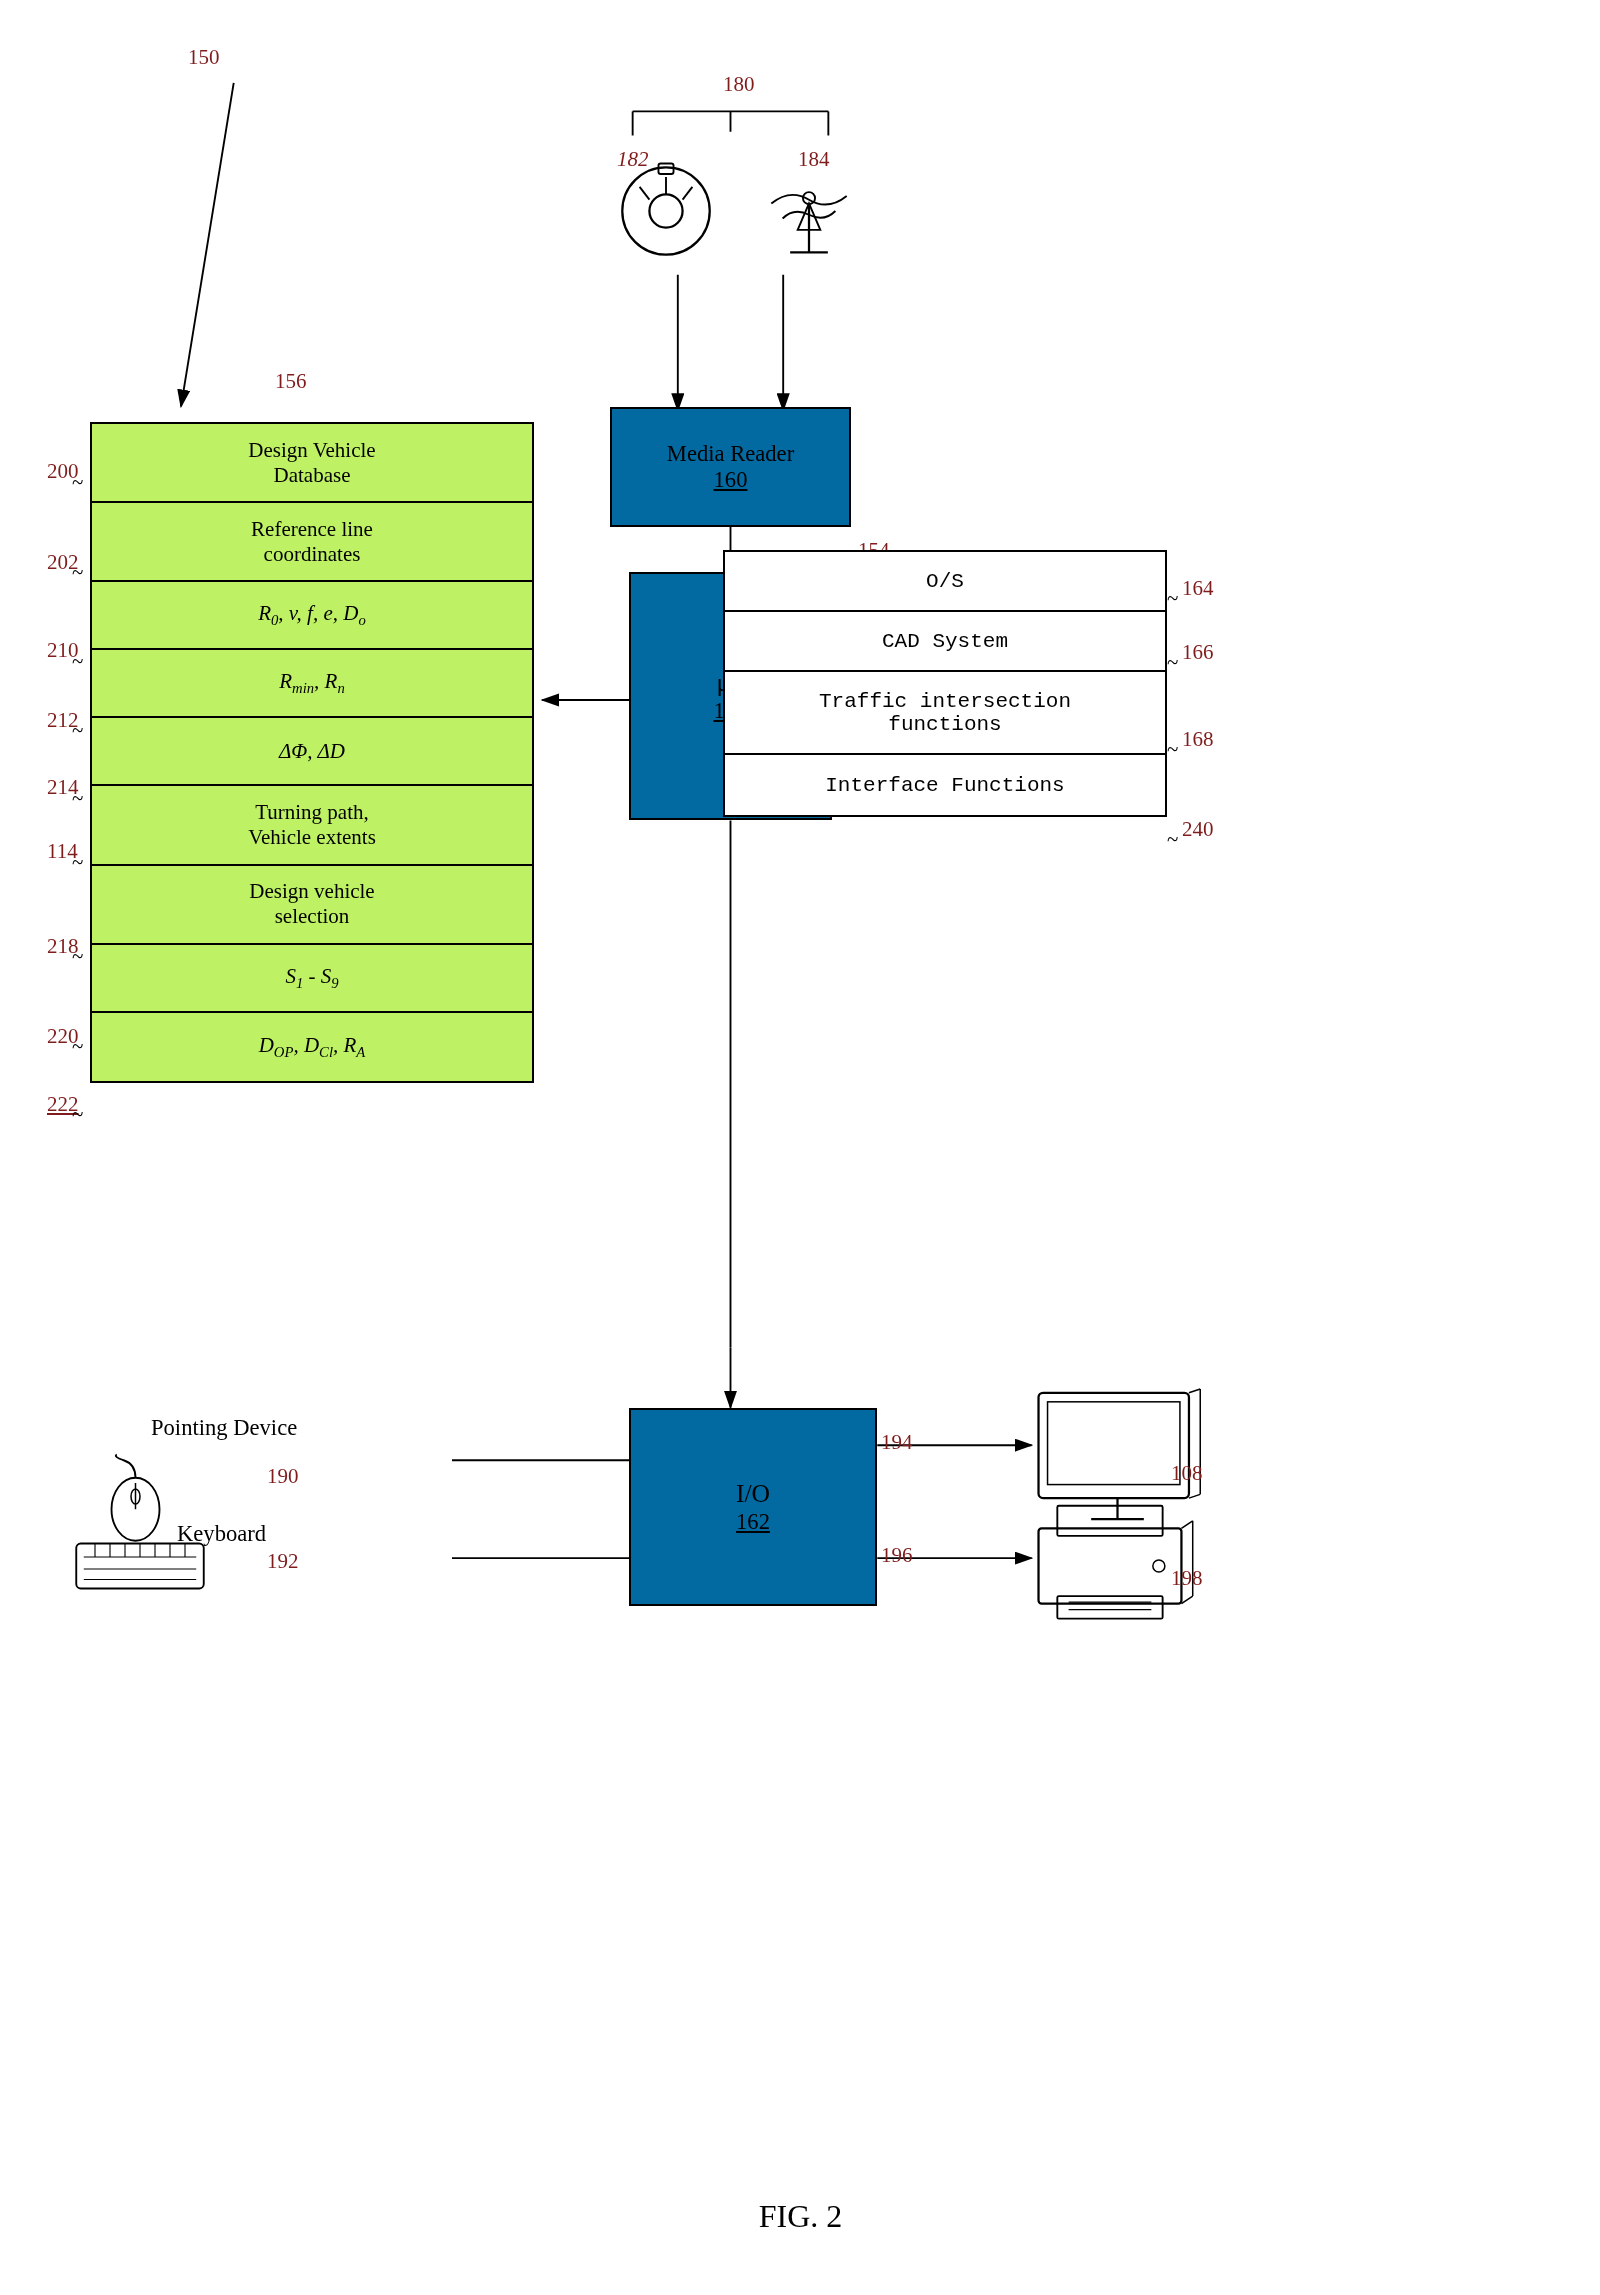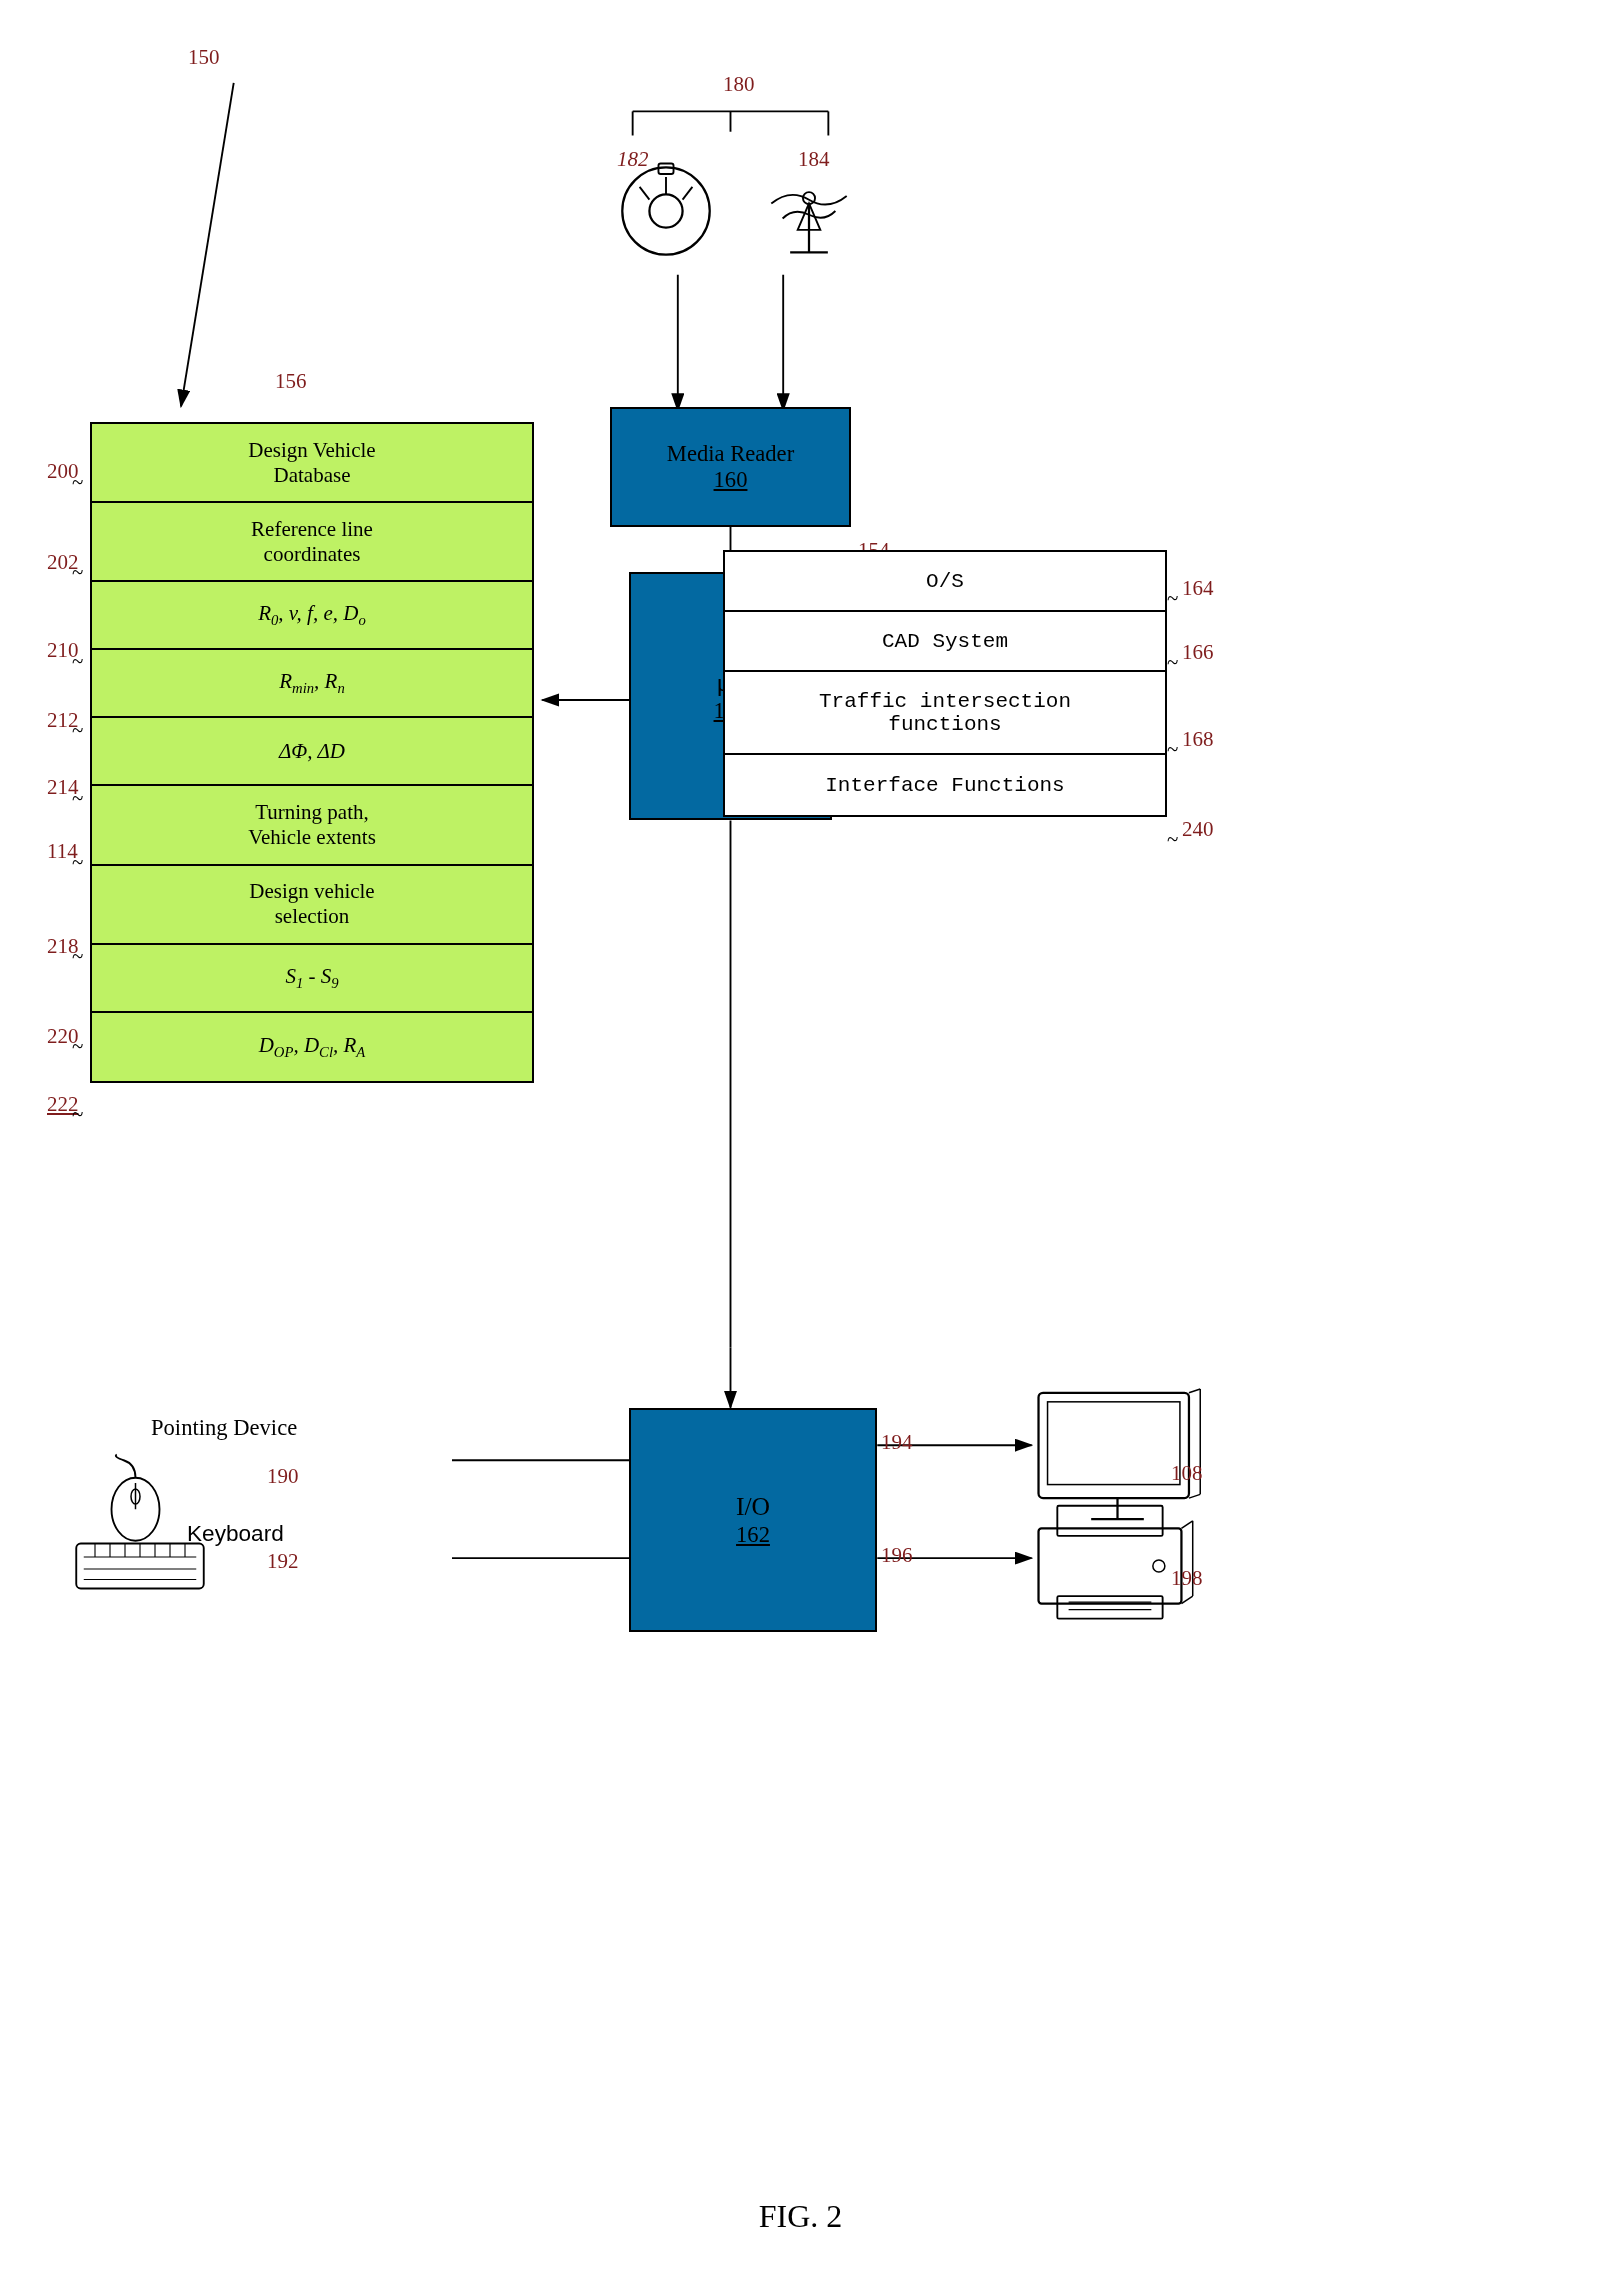--- a/index.html
+++ b/index.html
@@ -298,32 +298,32 @@
 
   <div class="ref-num" style="left:1182px; top:640px;">166</div>
   <div style="position:absolute; left:1167px; top:650px; font-size:21px;">~</div>
 
   <div class="ref-num" style="left:1182px; top:727px;">168</div>
   <div style="position:absolute; left:1167px; top:737px; font-size:21px;">~</div>
 
   <div class="ref-num" style="left:1182px; top:817px;">240</div>
   <div style="position:absolute; left:1167px; top:827px; font-size:21px;">~</div>
 
-  <div class="box" style="left:629px; top:1408px; width:248px; height:224px; flex-direction:column;">
+  <div class="box" style="left:629px; top:1408px; width:248px; height:198px; flex-direction:column;">
     <span style="font-size:25.6px;">I/O</span>
     <span style="text-decoration:underline;">162</span>
   </div>
 
   <div style="position:absolute; left:151px; top:1415px; font-size:22.6px; font-family:'Times New Roman',serif;">
     Pointing Device
   </div>
 
   <div class="ref-num" style="left:267px; top:1464px;">190</div>
 
-  <div style="position:absolute; left:187px; top:1521px; font-size:22.6px; font-family:Liberation Sans, sans-serif;">
+  <div style="position:absolute; left:177px; top:1521px; font-size:22.6px; font-family:Liberation Serif, serif;">
     Keyboard
   </div>
 
   <div class="ref-num" style="left:267px; top:1549px;">192</div>
 
   <div class="ref-num" style="left:881px; top:1430px;">194</div>
 
   <div class="ref-num" style="left:881px; top:1543px;">196</div>
 
   <svg style="position:absolute; left:98px; top:1453px; width:75px; height:90px;" viewBox="0 0 100 120" xmlns="http://www.w3.org/2000/svg">

